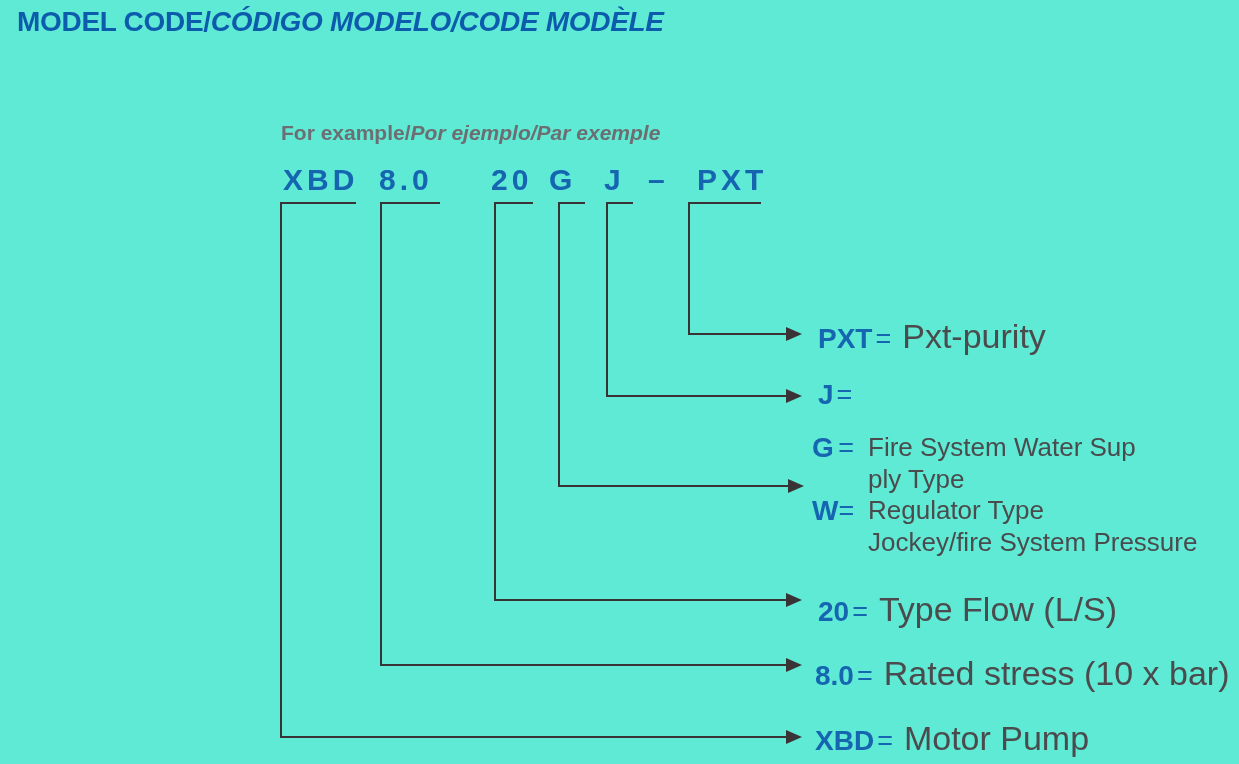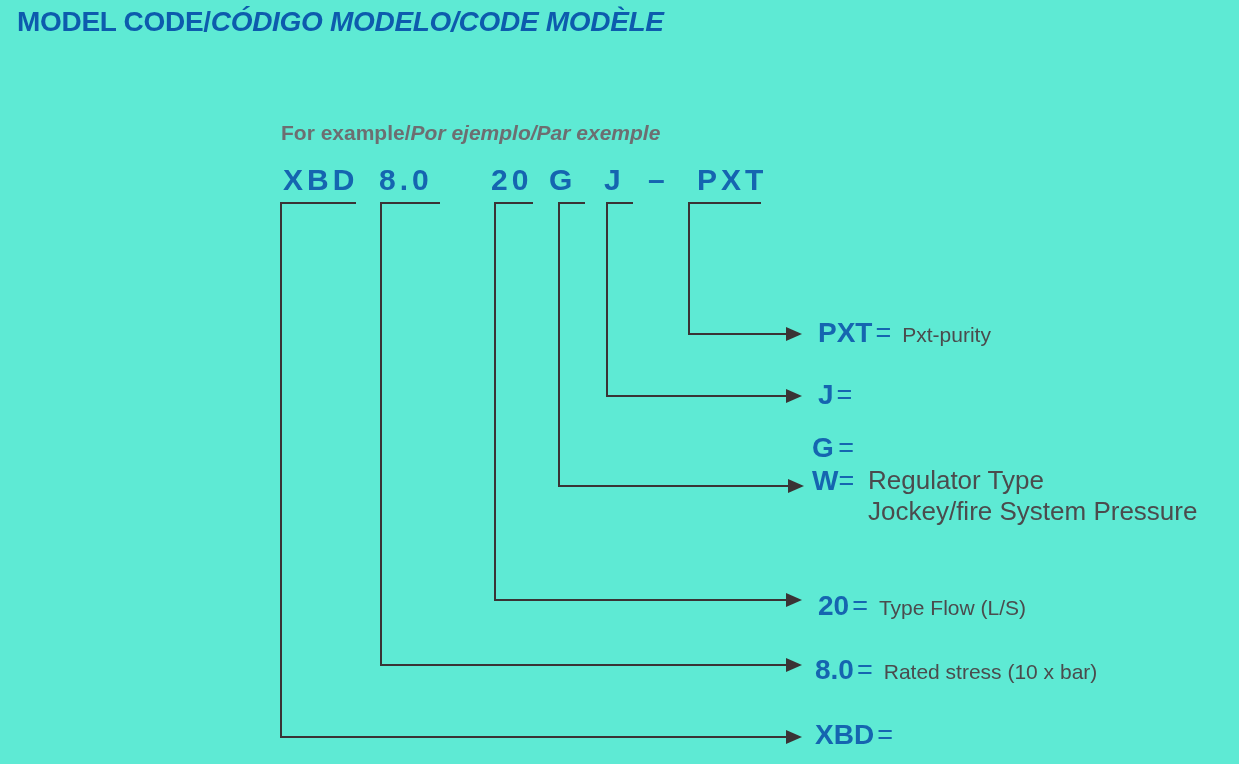--- a/index.html
+++ b/index.html
@@ -45,21 +45,21 @@
     border-bottom:7px solid transparent;
     border-left:16px solid #3a3335;
   }
   
   .lrow{
     position:absolute;display:flex;align-items:baseline;
     white-space:nowrap;
   }
   .lcode{font-size:28px;font-weight:700;color:#1565b0;}
   .leq{font-size:27px;font-weight:400;color:#1565b0;margin-left:3px;}
-  .ldesc{font-size:21px;font-weight:400;color:#4b4b4d;margin-left:11px;}
+  .ldesc{font-size:34px;font-weight:400;color:#4b4b4d;margin-left:11px;}
   
   .gw{position:absolute;left:812px;top:432px;}
   .gw-entry{display:flex;align-items:flex-start;}
   .gw-codecell{
     width:42px;display:flex;justify-content:space-between;
     align-items:baseline;line-height:31.5px;flex:none;
   }
   .gw-codecell .lcode{line-height:31.5px;}
   .gw-codecell .leq{margin-left:0;line-height:31.5px;}
   .gw-desc{
@@ -120,20 +120,24 @@
     <span class="lcode">J</span>
     <span class="leq">=</span>
   </div>
 
   <div class="gw">
     <div class="gw-entry">
       <div class="gw-codecell">
         <span class="lcode">G</span>
         <span class="leq">=</span>
       </div>
+      <div class="gw-desc">
+        <span>Fire System Water Sup</span>
+        <span>ply Type</span>
+      </div>
     </div>
     <div class="gw-entry">
       <div class="gw-codecell">
         <span class="lcode">W</span>
         <span class="leq">=</span>
       </div>
       <div class="gw-desc">
         <span>Regulator Type</span>
         <span>Jockey/fire System Pressure</span>
       </div>
@@ -148,15 +152,16 @@
 
   <div class="lrow" style="left:815px;top:654px">
     <span class="lcode">8.0</span>
     <span class="leq">=</span>
     <span class="ldesc">Rated stress (10 x bar)</span>
   </div>
 
   <div class="lrow" style="left:815px;top:719px">
     <span class="lcode">XBD</span>
     <span class="leq">=</span>
+    <span class="ldesc">Motor Pump</span>
   </div>
 
 </div>
 
 </body></html>

